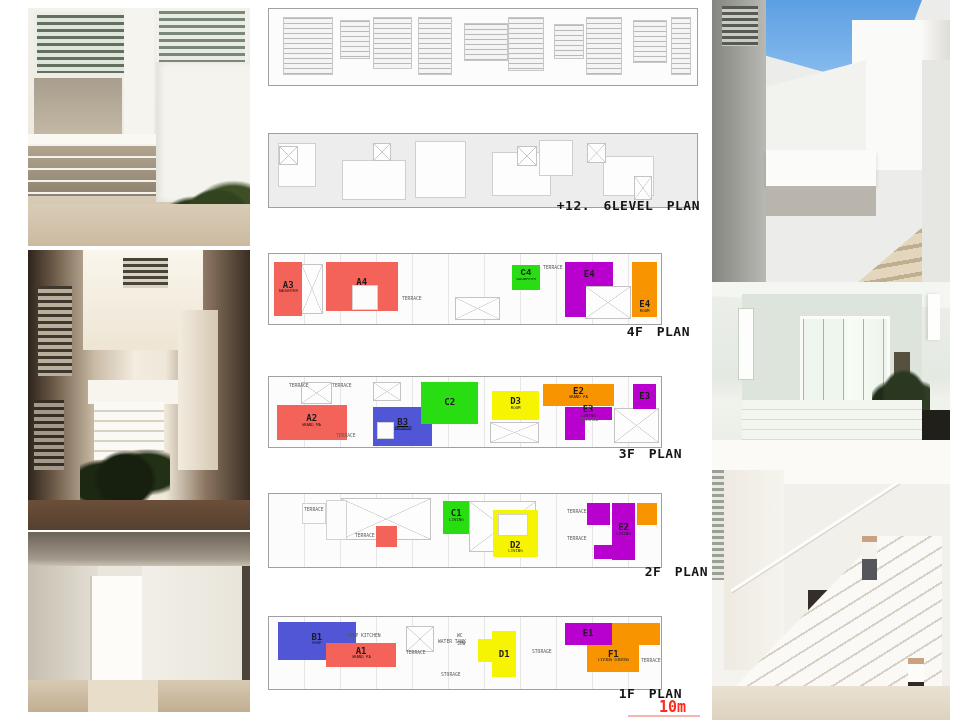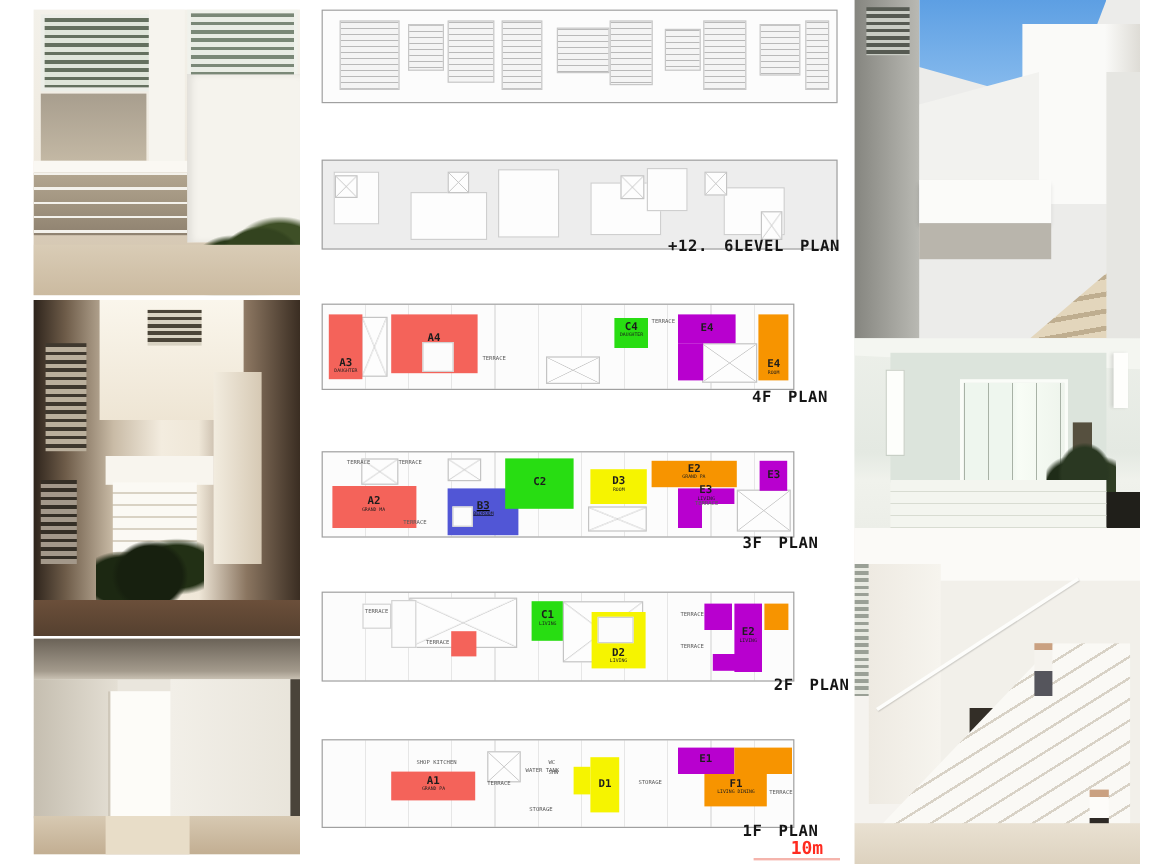--- a/index.html
+++ b/index.html
@@ -134,33 +134,33 @@
     <div class="xbox" style="left:57.9%;top:17%;width:4.7%;height:27%;"></div>
     <div class="xbox" style="left:74.4%;top:13%;width:4.4%;height:27%;"></div>
     <div class="xbox" style="left:85.3%;top:57%;width:4.2%;height:33%;"></div>
   </div>
   <div class="plan-name" style="left:478px;top:198px;width:222px;">+12. 6LEVEL PLAN</div>
 
   <div class="plan-strip" style="left:268px;top:253px;width:394px;height:72px;">
     <div class="xbox" style="left:8.1%;top:14%;width:5.8%;height:72%;"></div>
     <div class="xbox" style="left:47.5%;top:62%;width:11.4%;height:32%;"></div>
     <div class="xbox" style="left:80.7%;top:46%;width:11.7%;height:47%;"></div>
-  <div class="room" style="left: 1.3%; top: 12%; width: 7.2%; height: 76%; background: rgb(244, 99, 90); align-items: flex-end;">
+  <div class="room" style="left: 1.3%; top: 12%; width: 7.2%; height: 76%; background: rgb(244, 99, 90);">
         <div class="room-label">
           <div class="rl-main">A3</div>
           <div class="rl-sub">DAUGHTER</div>
         </div>
       </div>
       <div class="room" style="left: 14.5%; top: 12%; width: 18.3%; height: 70%; background: rgb(244, 99, 90);">
         <div class="room-label">
           <div class="rl-main">A4</div>
           <div class="rl-sub">BEDROOM</div>
         </div>
       </div>
-      <div class="room" style="left: 61.9%; top: 15%; width: 7.3%; height: 36%; background: rgb(40, 221, 18);">
+      <div class="room" style="left: 61.9%; top: 15%; width: 7.3%; height: 36%; background: rgb(40, 221, 18); font-family: Liberation Mono, monospace;">
         <div class="room-label">
           <div class="rl-main">C4</div>
           <div class="rl-sub">DAUGHTER</div>
         </div>
       </div>
       <div class="room" style="left: 75.6%; top: 12%; width: 12.2%; height: 34%; background: rgb(184, 0, 207);">
         <div class="room-label">
           <div class="rl-main">E4</div>
         </div>
       </div>
@@ -261,20 +261,26 @@
       <div class="cutout" style="left: 58.5%; top: 28%; width: 7.5%; height: 30%;"></div>
       <div class="anno" style="left: 9%; top: 18%;">TERRACE</div>
       <div class="anno" style="left: 22%; top: 54%;">TERRACE</div>
       <div class="anno" style="left: 76%; top: 20%;">TERRACE</div>
       <div class="anno" style="left: 76%; top: 58%;">TERRACE</div>
     </div>
   <div class="plan-name" style="left:546px;top:564px;width:162px;">2F PLAN</div>
 
   <div class="plan-strip" style="left:268px;top:616px;width:394px;height:74px;">
     <div class="xbox" style="left:35%;top:12%;width:7%;height:36%;"></div>
+  <div class="room" style="left: 2.3%; top: 7%; width: 19.8%; height: 53%; background: rgb(81, 86, 214);">
+        <div class="room-label">
+          <div class="rl-main">B1</div>
+          <div class="rl-sub">SHOP</div>
+        </div>
+      </div>
       <div class="room" style="left: 14.5%; top: 36%; width: 18%; height: 34%; background: rgb(244, 99, 90);">
         <div class="room-label">
           <div class="rl-main">A1</div>
           <div class="rl-sub">GRAND PA</div>
         </div>
       </div>
       <div class="room" style="left: 56.9%; top: 20%; width: 6.2%; height: 64%; background: rgb(246, 244, 0);">
         <div class="room-label">
           <div class="rl-main">D1</div>
         </div>

